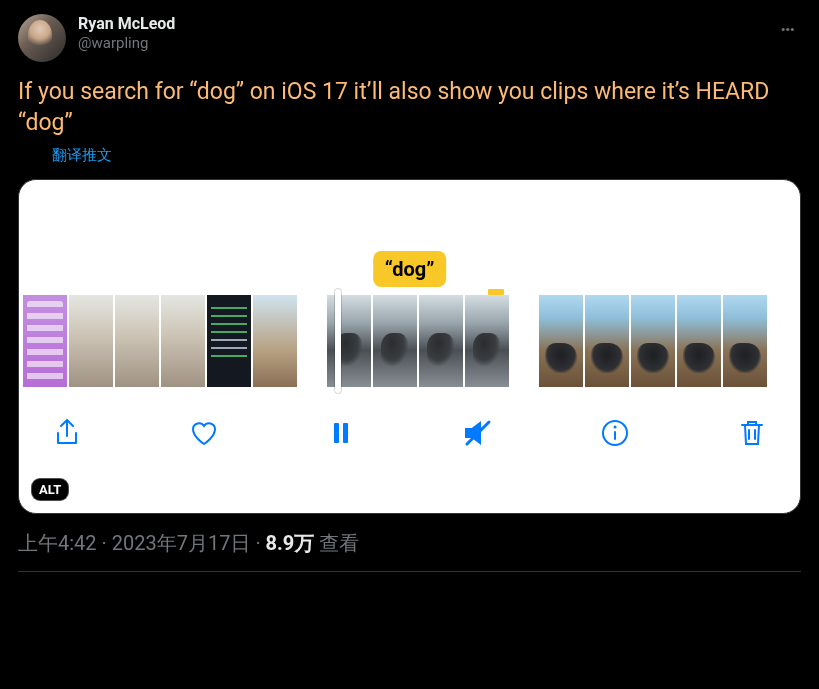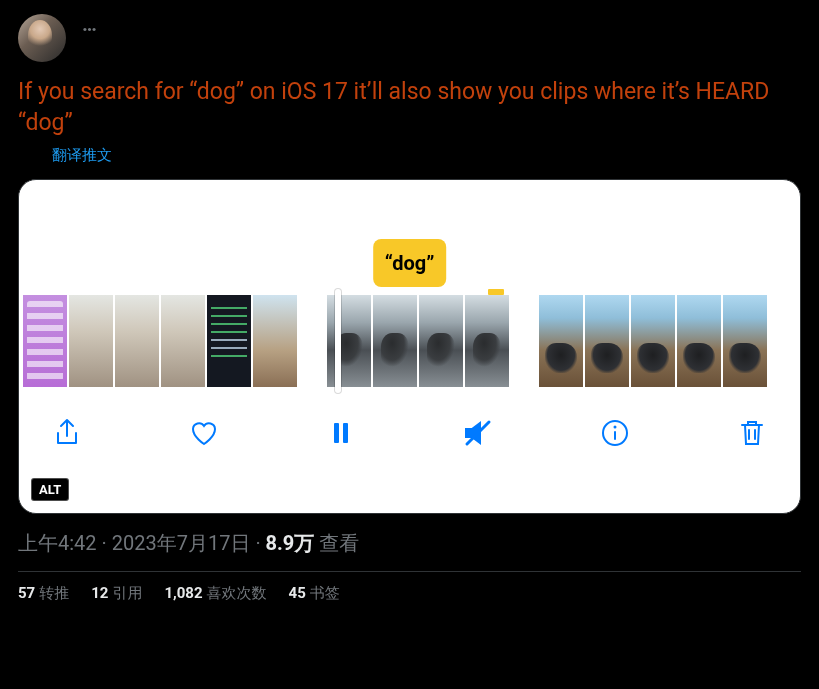--- a/index.html
+++ b/index.html
@@ -45,21 +45,21 @@
     font-weight: 700;
     letter-spacing: 2px;
     padding: 0 4px;
     cursor: pointer;
     line-height: 1;
   }
   .content {
     margin-top: 14px;
     font-size: 23px;
     line-height: 1.35;
-    color: #c2410c;
+    color: #fdba74;
     word-wrap: break-word;
   }
   .translate {
     color: #1d9bf0;
     font-size: 15px;
     margin-top: 8px;
     cursor: pointer;
     display: inline-block;
     margin-left: 34px;
   }
@@ -79,21 +79,21 @@
   }
   .dog-label {
     position: absolute;
     left: 50%;
     transform: translateX(-50%);
     bottom: 8px;
     background: #f8c828;
     color: #000;
     font-weight: 700;
     font-size: 20px;
-    padding: 12px 12px;
+    padding: 6px 12px;
     border-radius: 8px;
   }
   .dog-tick {
     position: absolute;
     left: 60%;
     bottom: 0;
     width: 16px;
     height: 6px;
     background: #f8c828;
     border-radius: 1px;
@@ -202,21 +202,21 @@
   .ctrl.trash svg { stroke-width: 2; }
   .alt-badge {
     position: absolute;
     left: 12px;
     bottom: 12px;
     background: #000;
     color: #fff;
     font-size: 13px;
     font-weight: 700;
     padding: 3px 7px;
-    border-radius: 3px;
+    border-radius: 9px;
     border: 1px solid rgba(255,255,255,0.3);
   }
   .meta-row {
     color: #71767b;
     font-size: 20px;
     margin-top: 16px;
   }
   .meta-row .views-n { color: #e7e9ea; font-weight: 700; }
   .divider {
     border: none;
@@ -231,20 +231,24 @@
   }
   .stats .n { color: #e7e9ea; font-weight: 700; margin-right: 4px; }
 </style>
 </head>
 <body>
 
 <div class="tweet">
 
   <div class="header-row">
     <div class="avatar"></div>
+    <div class="names">
+      <div class="display-name">Ryan McLeod</div>
+      <div class="handle">@warpling</div>
+    </div>
     <div class="more">…</div>
   </div>
 
   <div class="content">If you search for “dog” on iOS 17 it’ll also show you clips where it’s HEARD “dog”</div>
 
   <a class="translate">翻译推文</a>
 
   <div class="media-card">
     <div class="media-top">
       <div class="dog-label">“dog”</div>
@@ -314,20 +318,14 @@
     </div>
     <div class="alt-badge">ALT</div>
   </div>
 
   <div class="meta-row">
     <span>上午4:42</span><span> · </span><span>2023年7月17日</span><span> · </span><span class="views-n">8.9万</span><span> 查看</span>
   </div>
 
   <hr class="divider">
 
-  <div class="stats">
-    <span><span class="n">57</span><span>转推</span></span>
-    <span><span class="n">12</span><span>引用</span></span>
-    <span><span class="n">1,082</span><span>喜欢次数</span></span>
-    <span><span class="n">45</span><span>书签</span></span>
-  </div>
 
 </div>
 
 </body></html>

